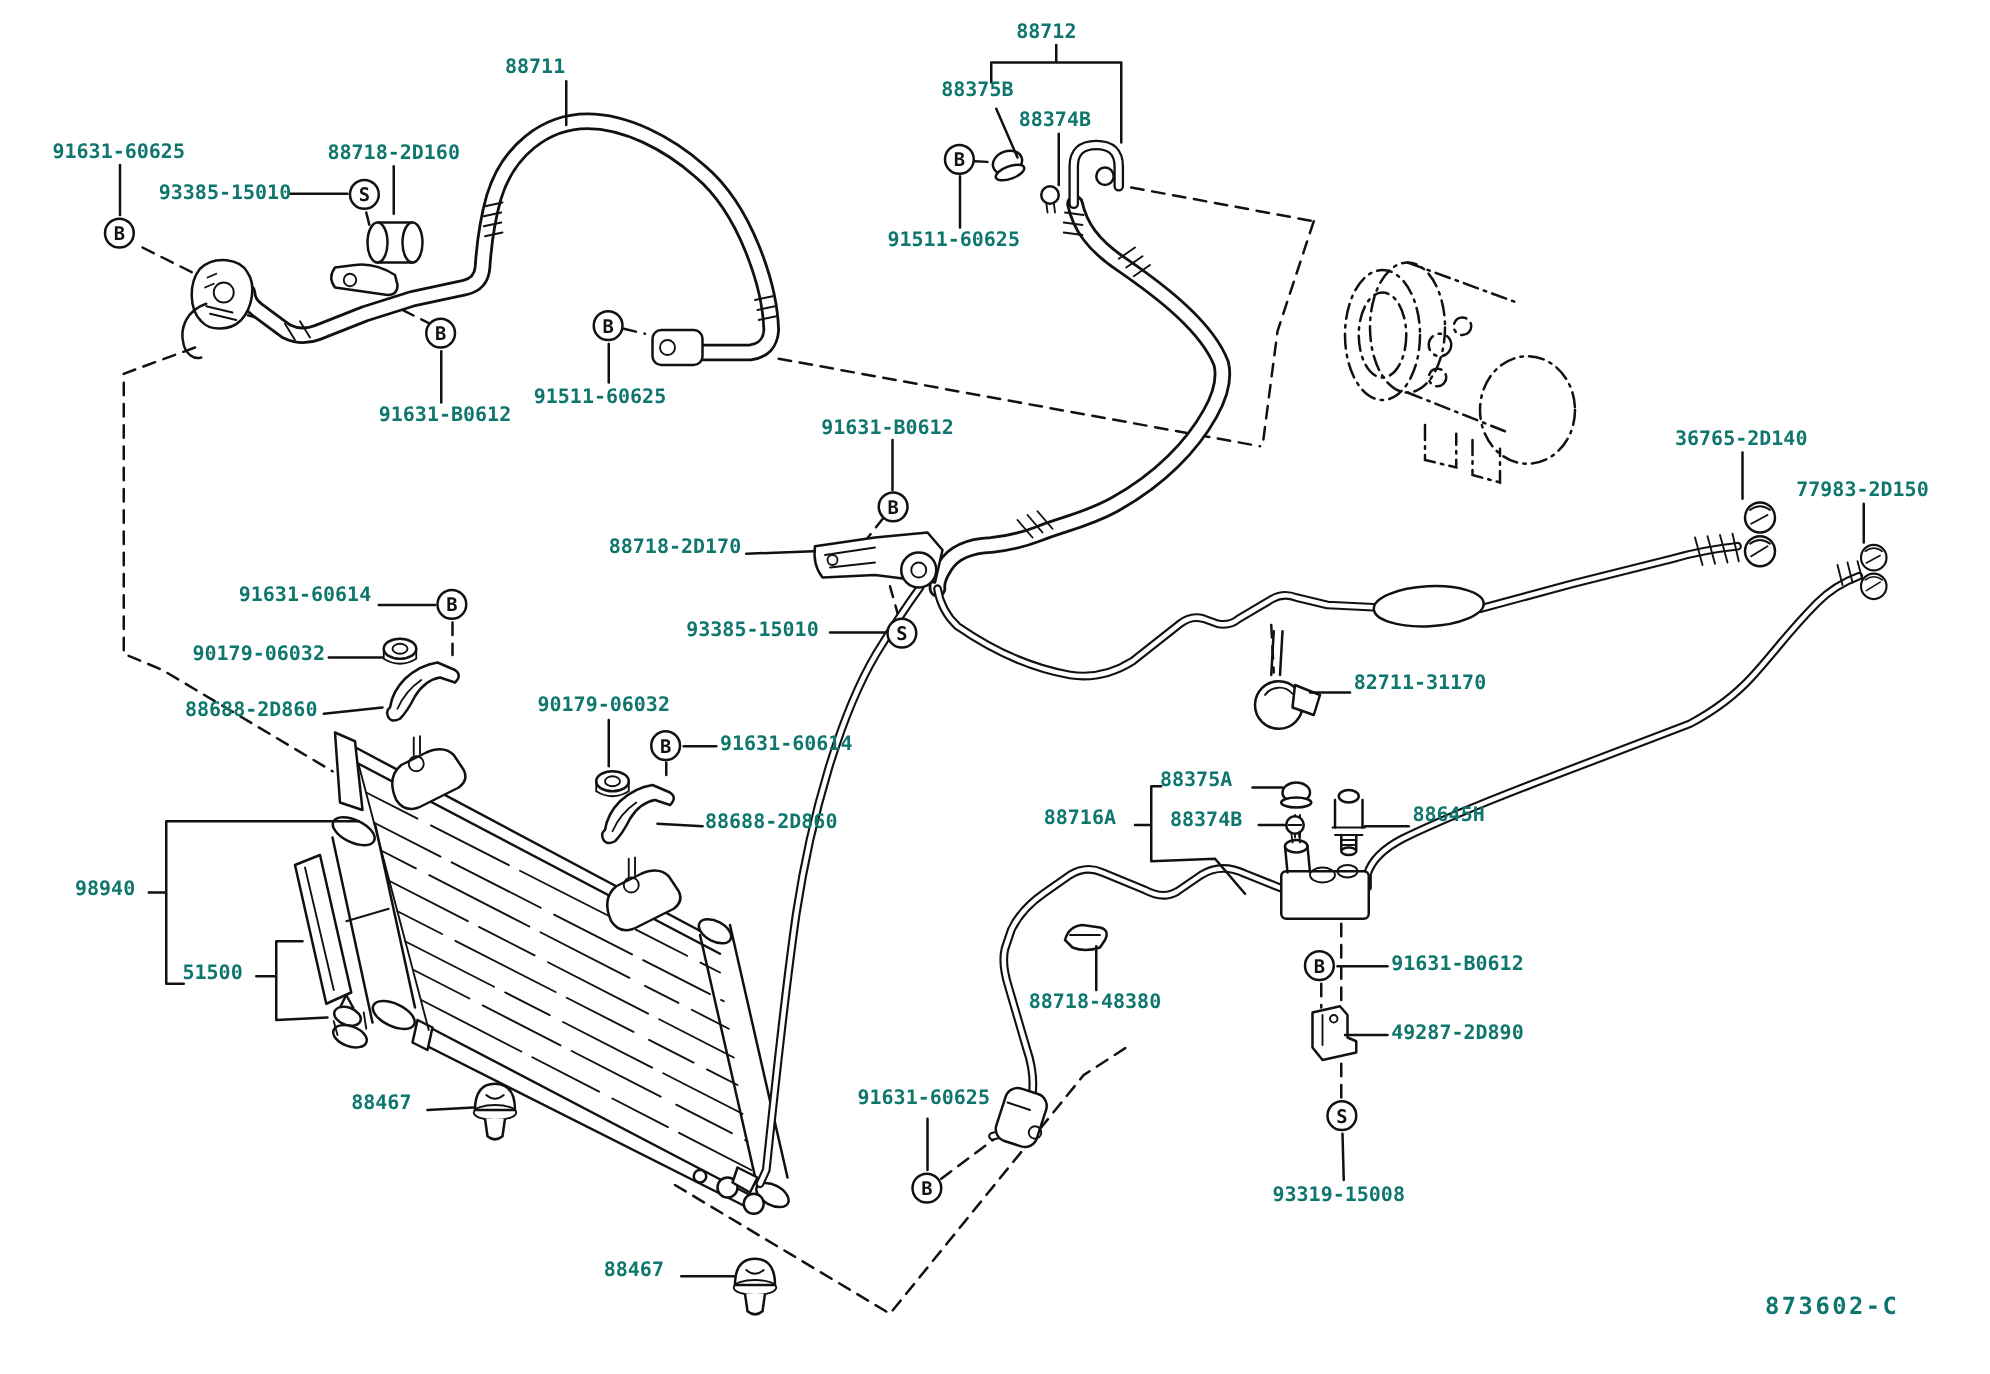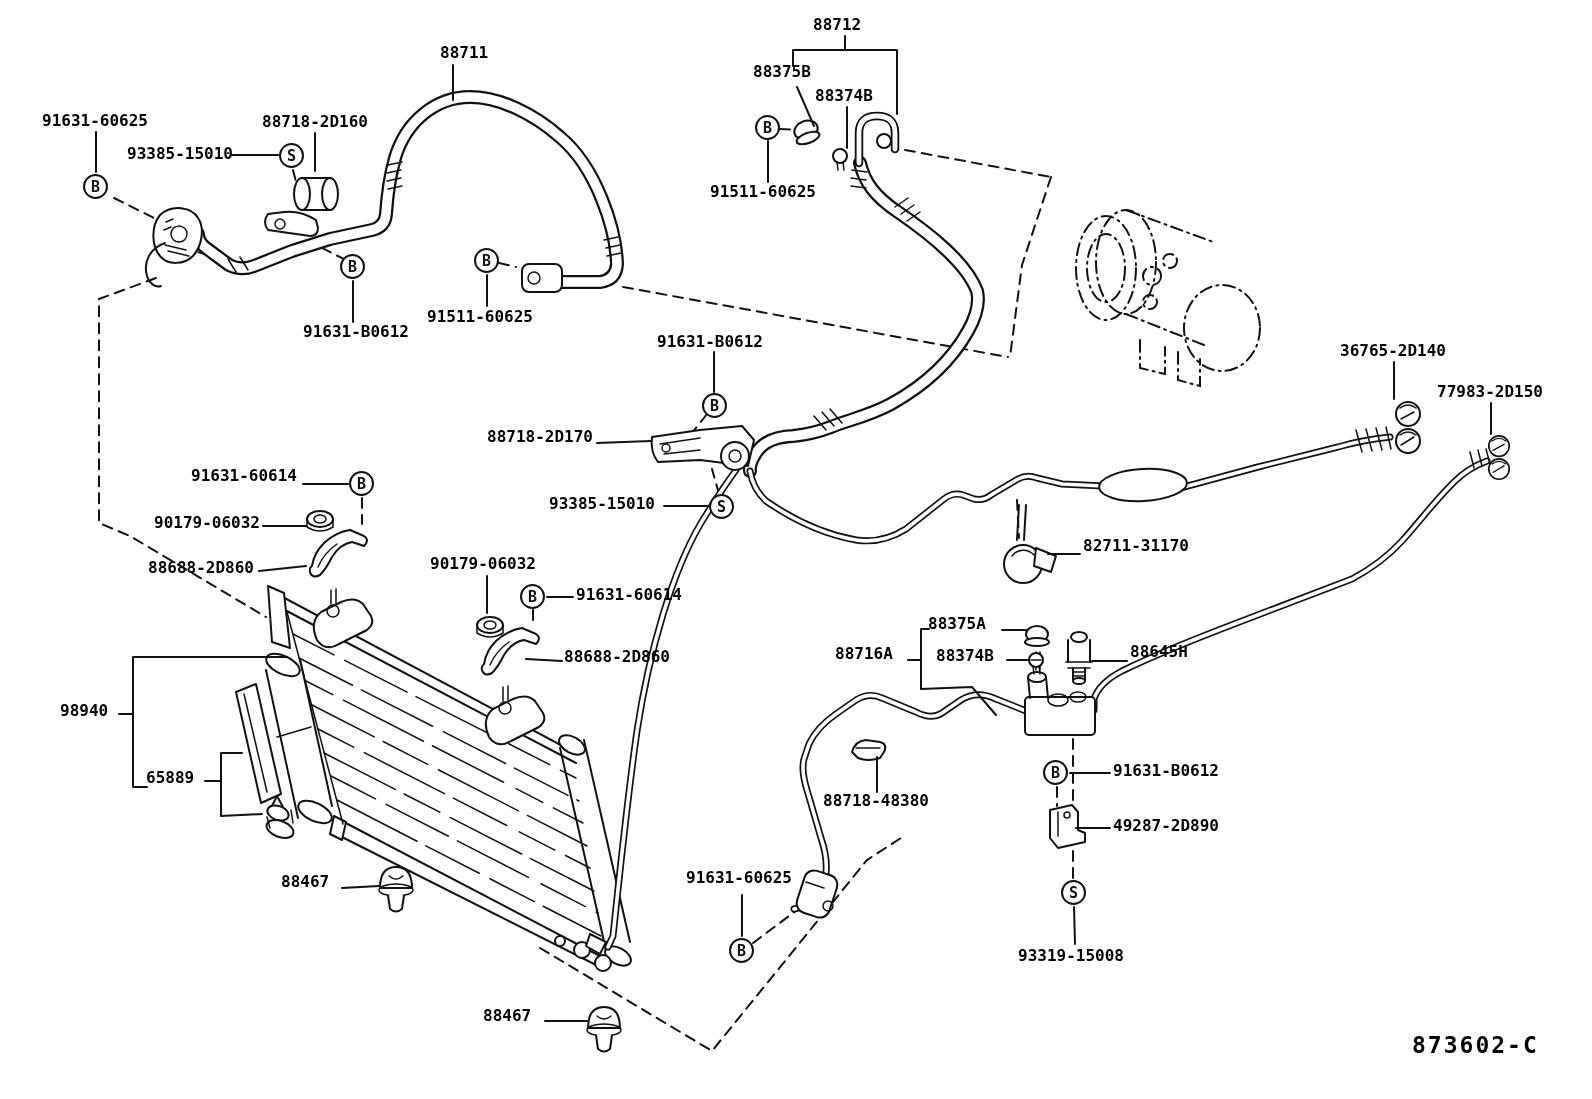--- a/index.html
+++ b/index.html
@@ -1,25 +1,25 @@
 <!DOCTYPE html>
 <html><head>
 <meta charset="utf-8">
 <title>873602-C</title>
 <style>
   html,body{margin:0;padding:0;background:#fff;}
   .stage{position:relative;width:1592px;height:1099px;background:#fff;overflow:hidden;
          font-family:"DejaVu Sans Mono","Liberation Mono",monospace;}
   .stage svg{position:absolute;left:0;top:0;}
-  .lbl{position:absolute;font-size:16px;font-weight:bold;color:#000000;white-space:nowrap;
+  .lbl{position:absolute;font-size:16px;font-weight:bold;color:#0f766e;white-space:nowrap;
        letter-spacing:0px;line-height:18px;}
   .marker{position:absolute;width:25px;height:25px;border:2.5px solid #111;border-radius:50%;
           background:#fff;display:flex;align-items:center;justify-content:center;
           font-size:15px;font-weight:bold;color:#111;box-sizing:border-box;}
-  .code{font-size:23px;letter-spacing:2px;text-align:center;}
+  .code{font-size:19px;letter-spacing:2px;text-align:center;}
   
   .ln{fill:none;stroke:#111;stroke-width:2;stroke-linecap:round;stroke-linejoin:round;}
   .thin{fill:none;stroke:#111;stroke-width:1.5;stroke-linecap:round;}
   .part{fill:#fff;stroke:#111;stroke-width:2;stroke-linejoin:round;}
   .tube-o{fill:none;stroke:#111;stroke-width:8.5;stroke-linecap:round;stroke-linejoin:round;}
   .tube-i{fill:none;stroke:#fff;stroke-width:4.8;stroke-linecap:round;stroke-linejoin:round;}
   .pipe-o{fill:none;stroke:#111;stroke-width:7;stroke-linecap:round;stroke-linejoin:round;}
   .pipe-i{fill:none;stroke:#fff;stroke-width:3.6;stroke-linecap:round;stroke-linejoin:round;}
   .hose-o{fill:none;stroke:#111;stroke-width:14;stroke-linecap:round;stroke-linejoin:round;}
   .hose-i{fill:none;stroke:#fff;stroke-width:9.5;stroke-linecap:round;stroke-linejoin:round;}
@@ -313,41 +313,41 @@
     <path class="lead" d="M1127 661 L1092 661"></path>
     <path class="lead" d="M1080 554 L1048 554"></path>
     <path class="lead" d="M1394 362 L1394 399"></path>
     <path class="lead" d="M1491 403 L1491 434"></path>
     <path class="lead" d="M1070 773 L1110 773"></path>
     <path class="lead" d="M1110 828 L1076 828"></path>
     <path class="lead" d="M1074 907 L1075 944"></path>
   </g>
 </svg>
 
-<div class="lbl" style="left:440px;top:44px">88711</div>
+<div class="lbl" style="left:404px;top:44px">88711</div>
 <div class="lbl" style="left:813px;top:16px">88712</div>
 <div class="lbl" style="left:753px;top:63px">88375B</div>
 <div class="lbl" style="left:815px;top:87px">88374B</div>
 <div class="lbl" style="left:710px;top:183px">91511-60625</div>
 <div class="lbl" style="left:42px;top:112px">91631-60625</div>
 <div class="lbl" style="left:127px;top:145px">93385-15010</div>
 <div class="lbl" style="left:262px;top:113px">88718-2D160</div>
 <div class="lbl" style="left:303px;top:323px">91631-B0612</div>
 <div class="lbl" style="left:427px;top:308px">91511-60625</div>
 <div class="lbl" style="left:657px;top:333px">91631-B0612</div>
 <div class="lbl" style="left:487px;top:428px">88718-2D170</div>
 <div class="lbl" style="left:549px;top:495px">93385-15010</div>
 <div class="lbl" style="left:191px;top:467px">91631-60614</div>
 <div class="lbl" style="left:154px;top:514px">90179-06032</div>
 <div class="lbl" style="left:148px;top:559px">88688-2D860</div>
 <div class="lbl" style="left:430px;top:555px">90179-06032</div>
 <div class="lbl" style="left:576px;top:586px">91631-60614</div>
 <div class="lbl" style="left:564px;top:648px">88688-2D860</div>
 <div class="lbl" style="left:60px;top:702px">98940</div>
-<div class="lbl" style="left:146px;top:769px">65889</div>
+<div class="lbl" style="left:146px;top:769px">51500</div>
 <div class="lbl" style="left:281px;top:873px">88467</div>
 <div class="lbl" style="left:483px;top:1007px">88467</div>
 <div class="lbl" style="left:686px;top:869px">91631-60625</div>
 <div class="lbl" style="left:823px;top:792px">88718-48380</div>
 <div class="lbl" style="left:928px;top:615px">88375A</div>
 <div class="lbl" style="left:835px;top:645px">88716A</div>
 <div class="lbl" style="left:936px;top:647px">88374B</div>
 <div class="lbl" style="left:1130px;top:643px">88645H</div>
 <div class="lbl" style="left:1083px;top:537px">82711-31170</div>
 <div class="lbl" style="left:1340px;top:342px">36765-2D140</div>

